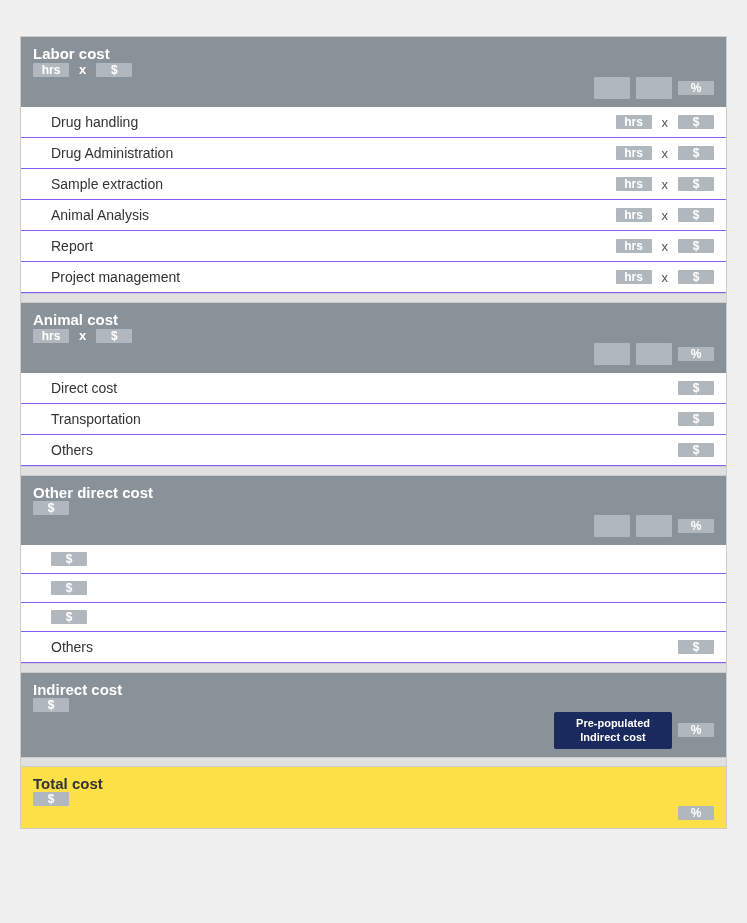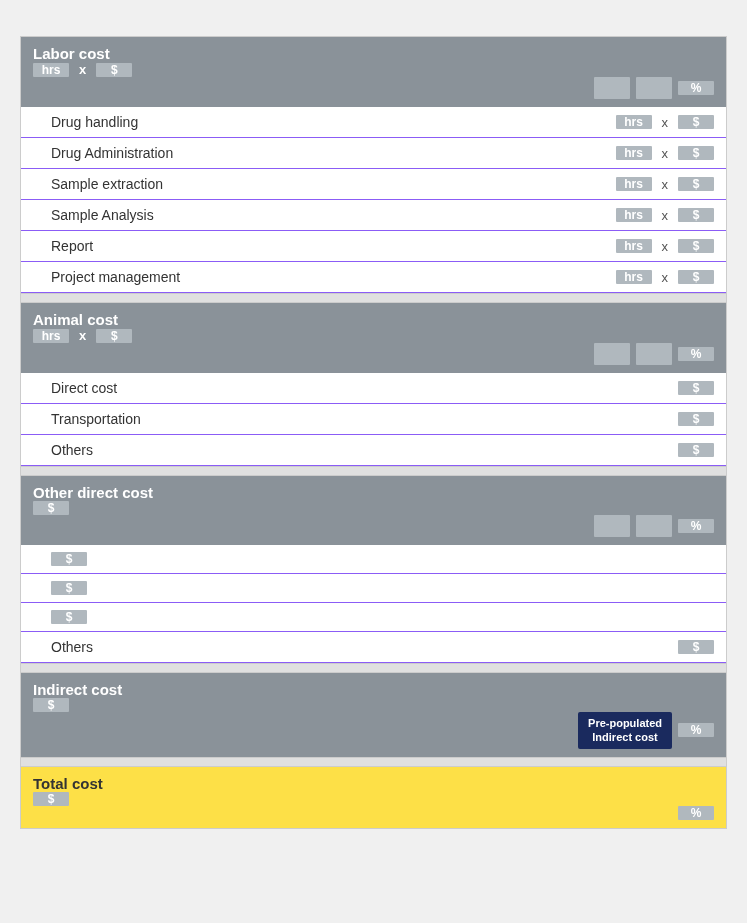--- a/index.html
+++ b/index.html
@@ -95,21 +95,21 @@
       border-top: 1px solid #ccc;
       border-bottom: 1px solid #ccc;
     }
 
     
     .prepopulated-badge {
       background: #1a2a5e;
       color: #fff;
       font-size: 11px;
       font-weight: bold;
-      padding: 4px 10px;
+      padding: 4px 22px;
       text-align: center;
       border-radius: 2px;
       line-height: 1.3;
       min-width: 90px;
     }
 
     .header-right-group {
       display: flex;
       align-items: center;
       gap: 6px;
@@ -153,21 +153,21 @@
     </div>
     <div class="sub-item">
       <span class="item-label">Sample extraction</span>
       <div class="item-controls">
         <span class="badge">hrs</span>
         <span class="x-sep" style="color: rgb(85, 85, 85);">x</span>
         <span class="badge dollar">$</span>
       </div>
     </div>
     <div class="sub-item">
-      <span class="item-label">Sample Analysis</span>
+      <span class="item-label">Animal Analysis</span>
       <div class="item-controls">
         <span class="badge">hrs</span>
         <span class="x-sep" style="color: rgb(85, 85, 85);">x</span>
         <span class="badge dollar">$</span>
       </div>
     </div>
     <div class="sub-item">
       <span class="item-label">Report</span>
       <div class="item-controls">
         <span class="badge">hrs</span>

